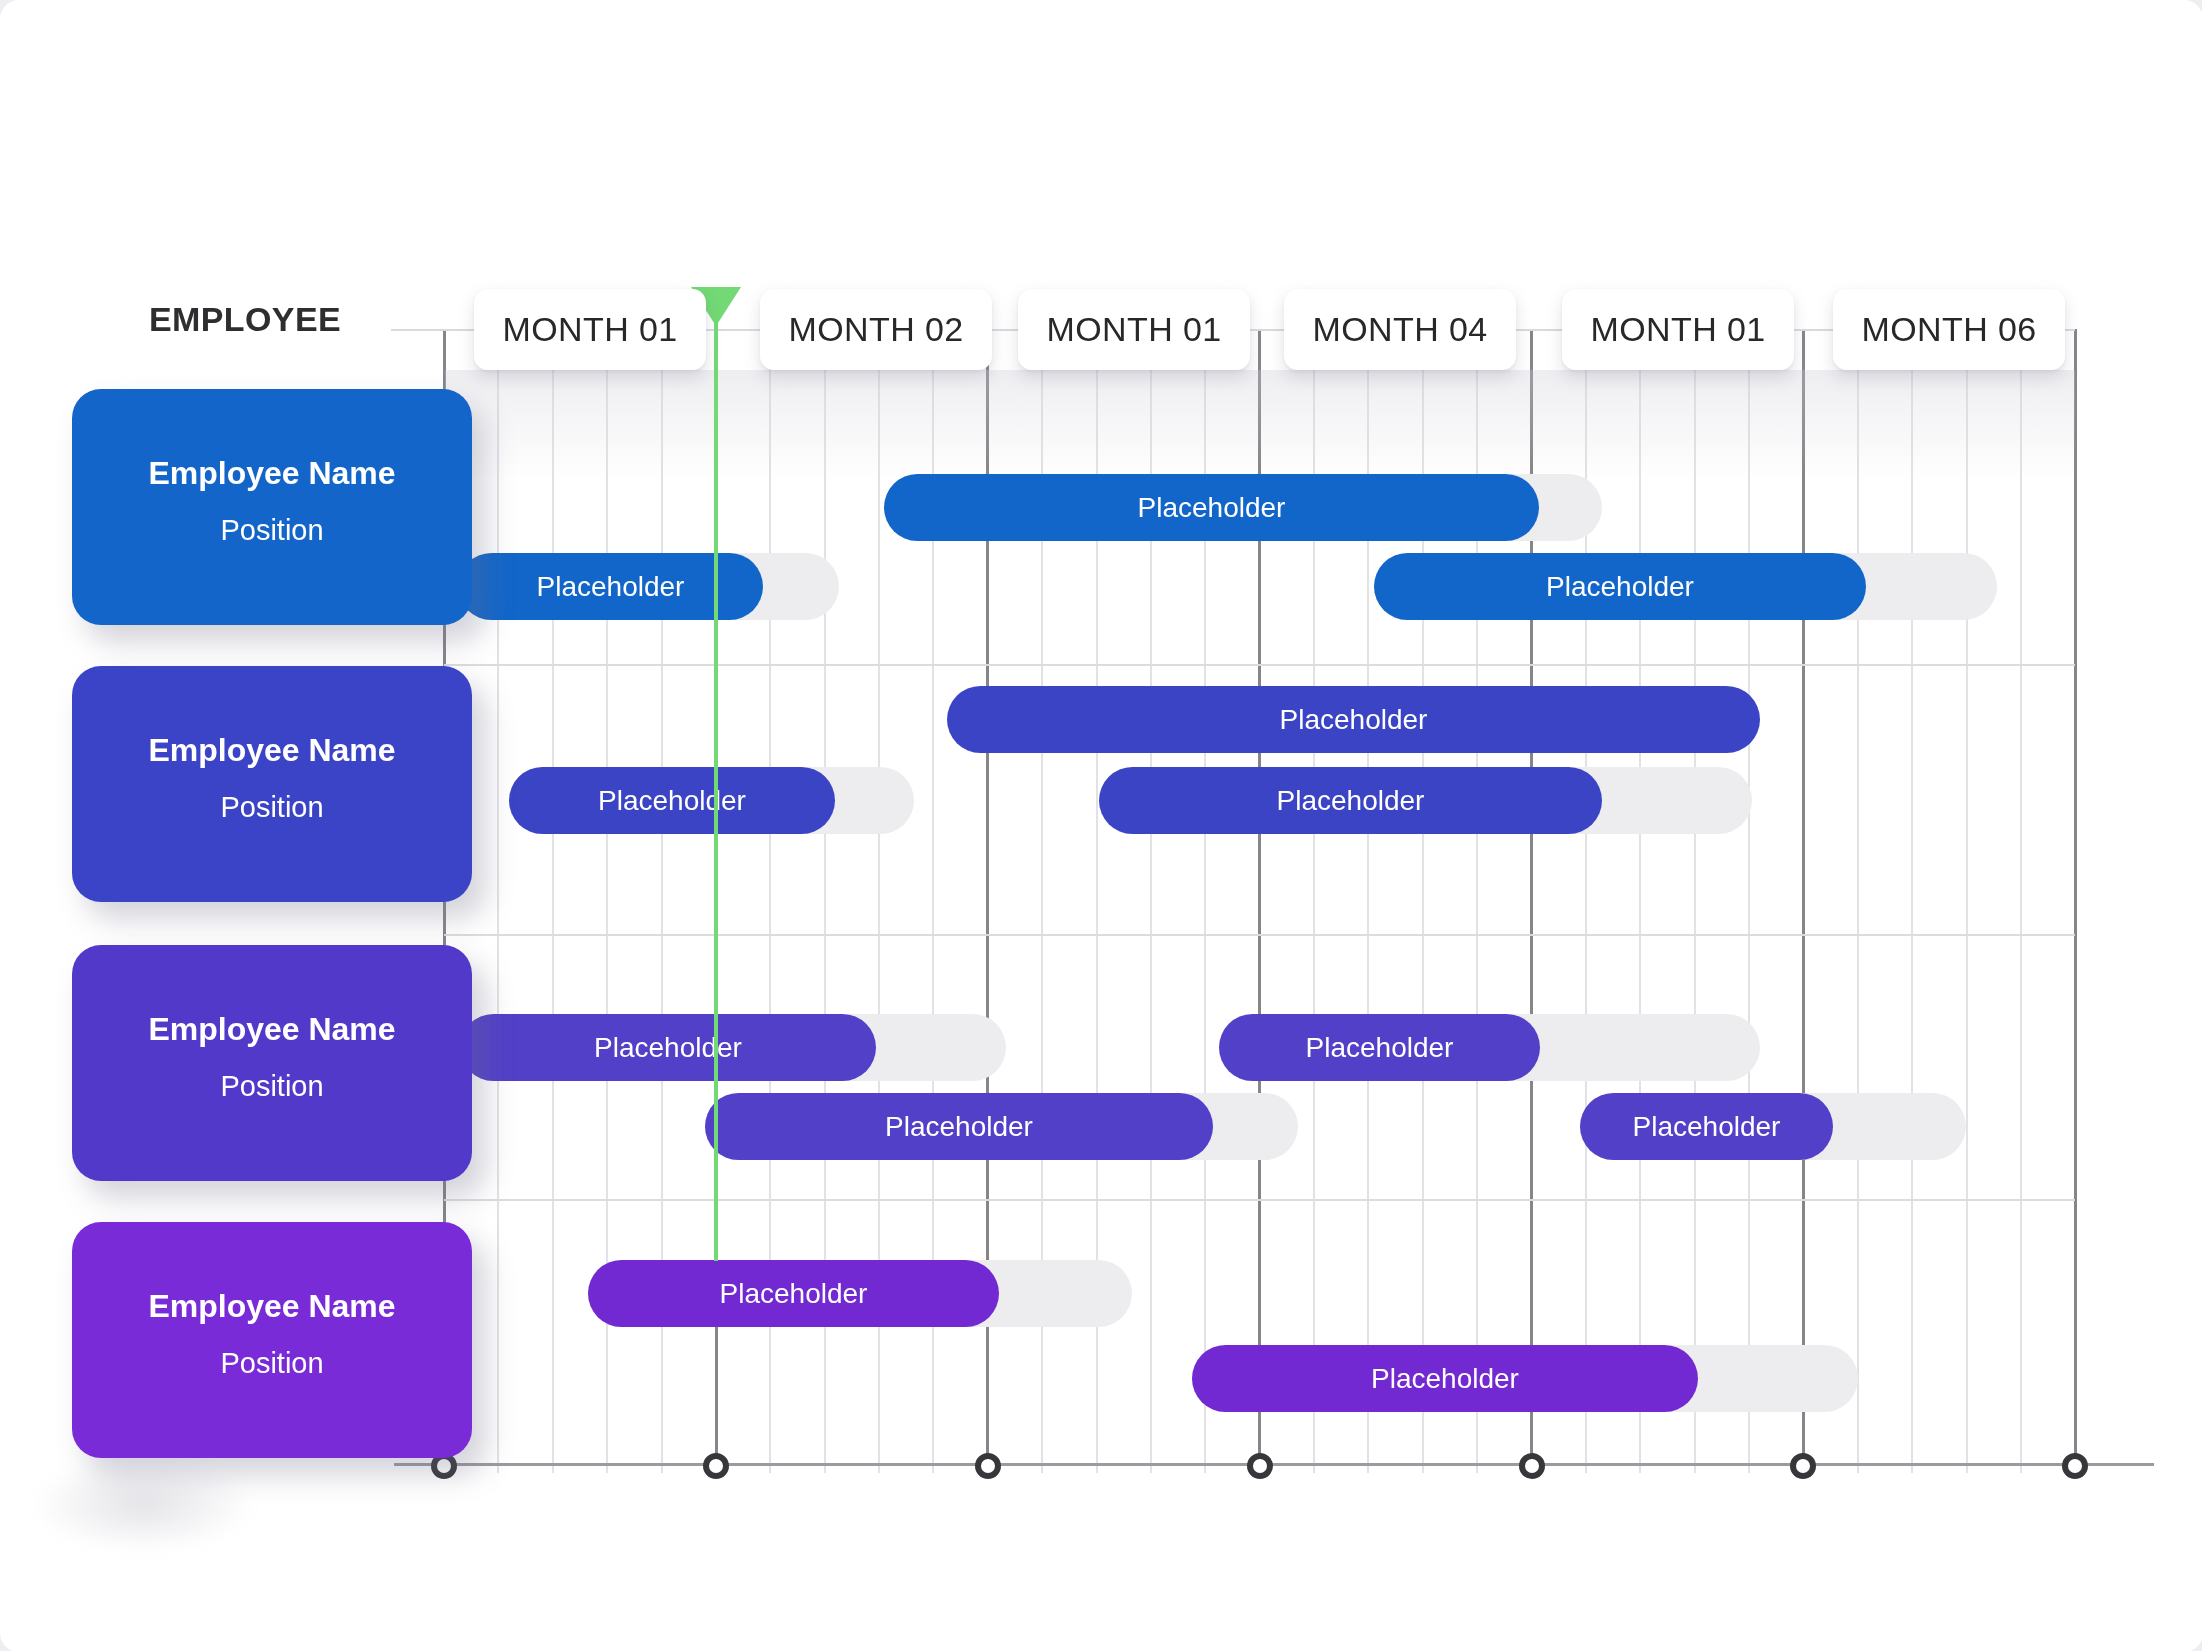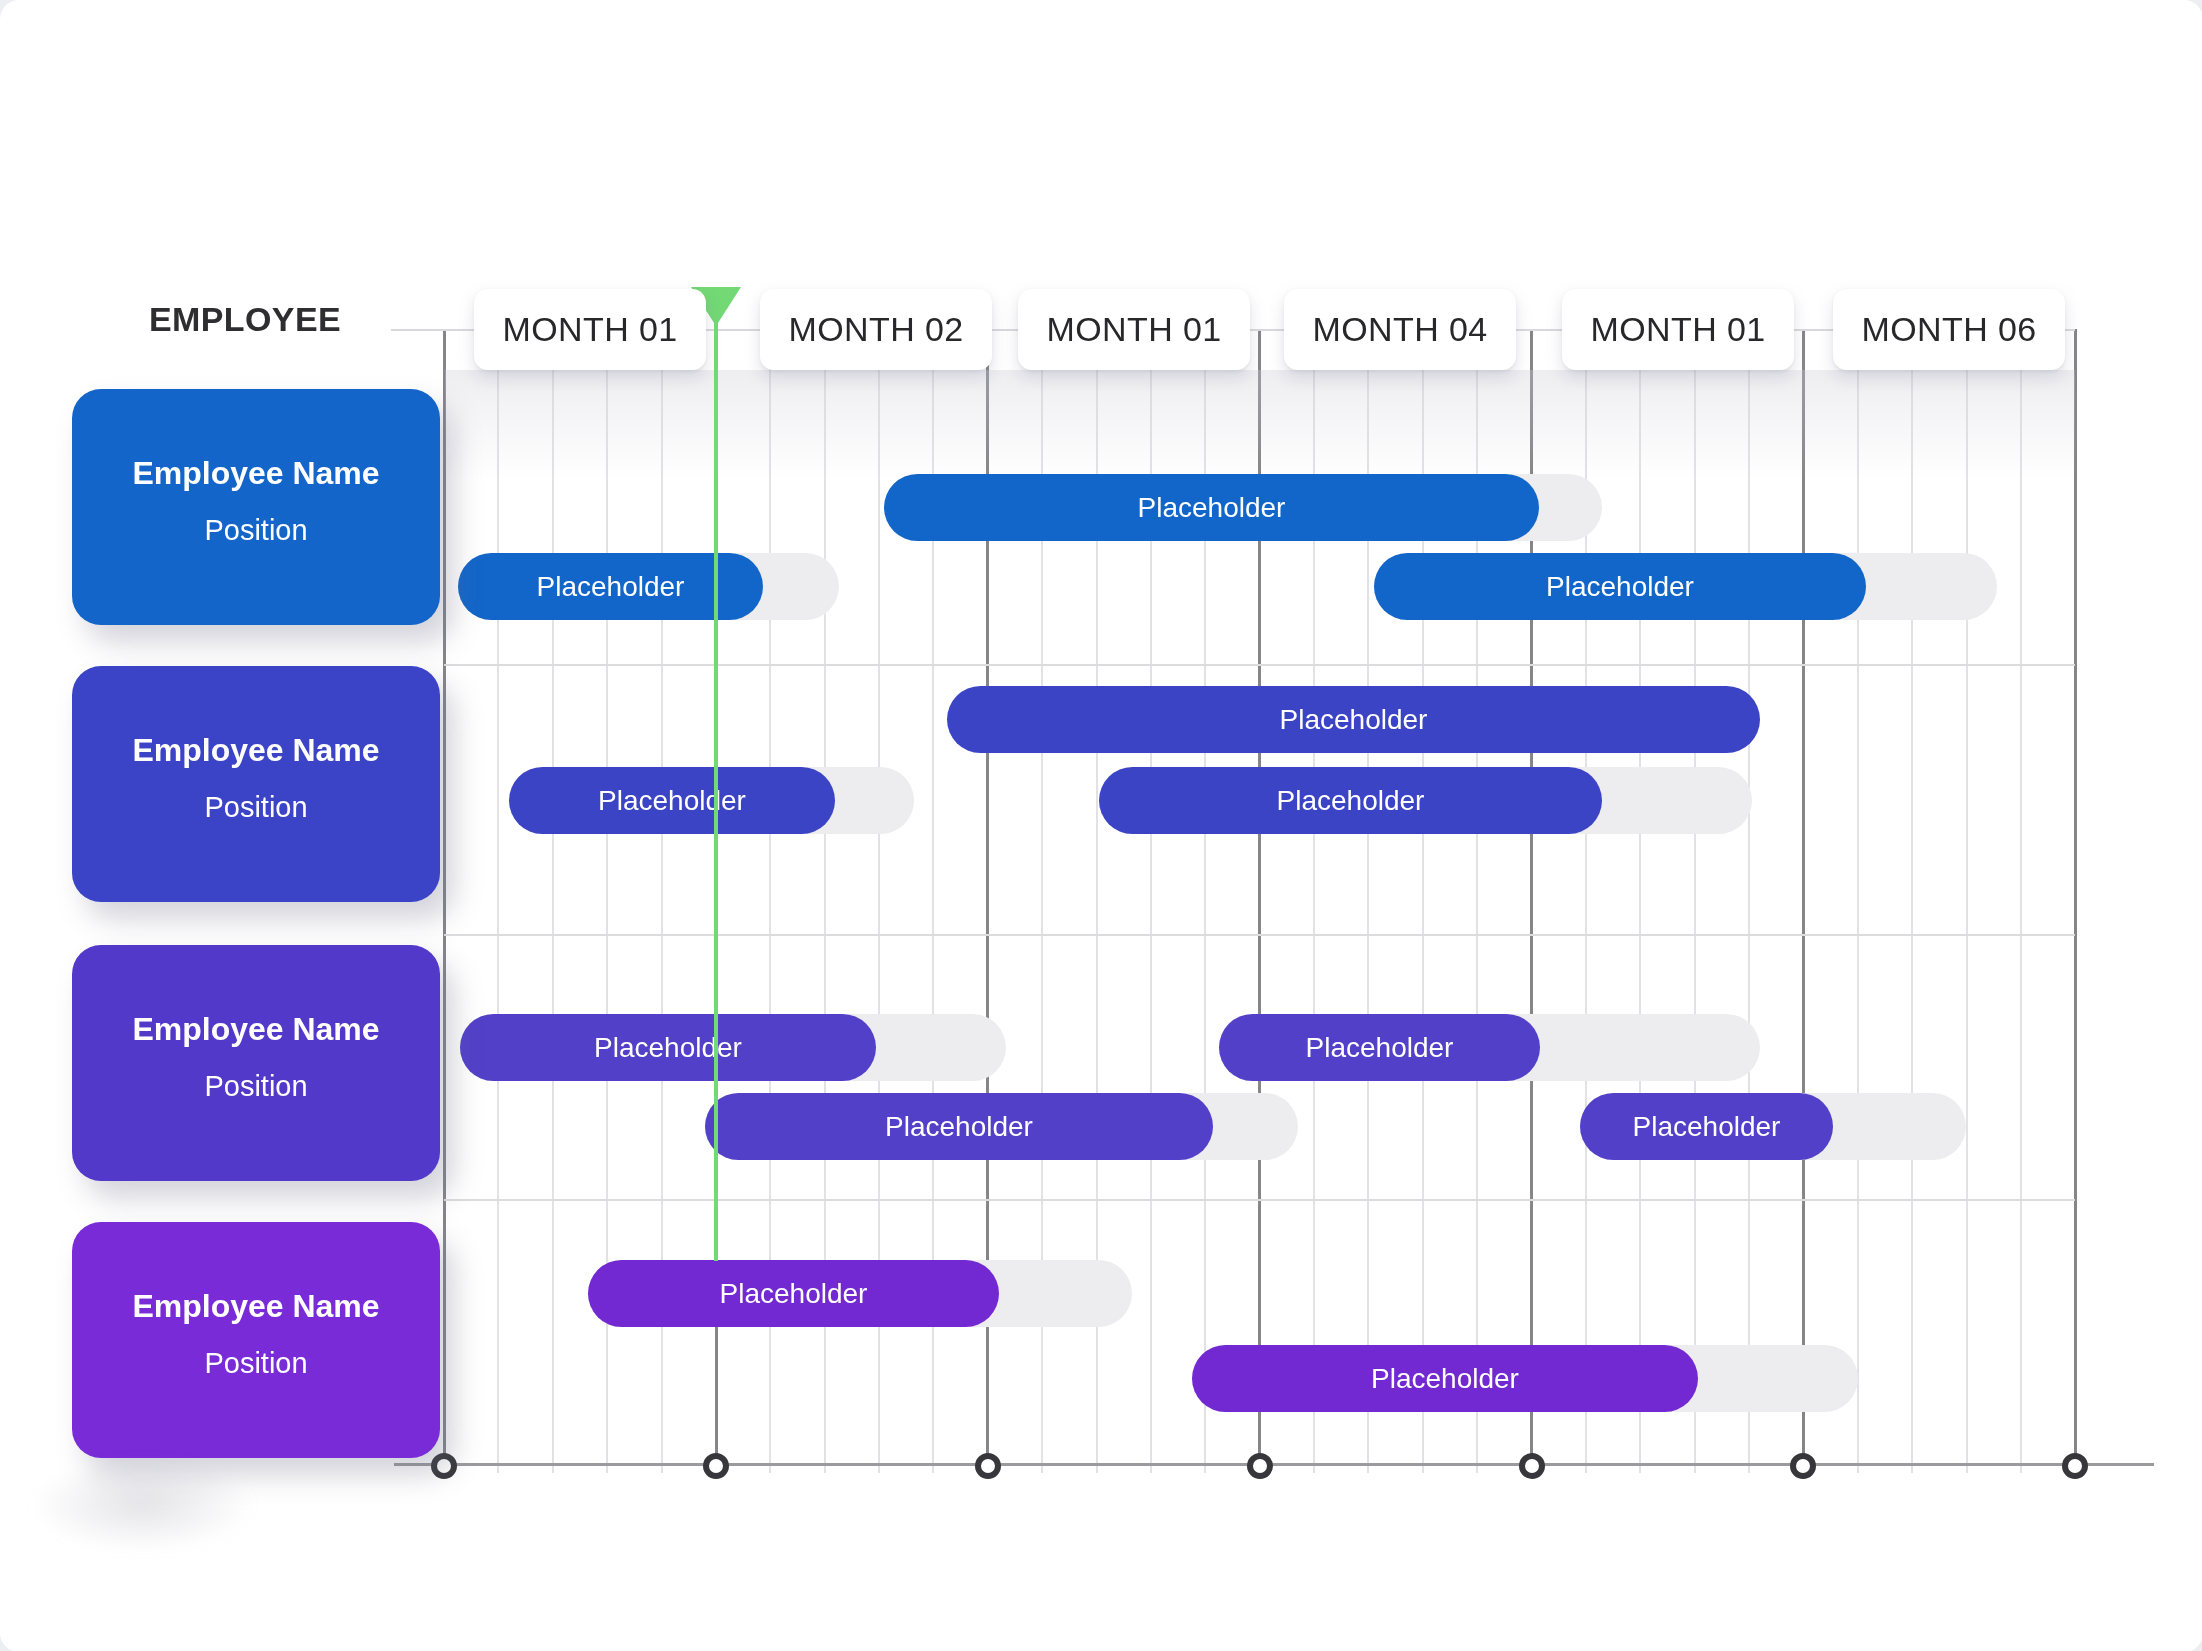--- a/index.html
+++ b/index.html
@@ -29,21 +29,21 @@
     position:absolute;left:445px;top:370px;width:1630px;height:110px;
     background:linear-gradient(180deg, rgba(203,203,213,0.33), rgba(255,255,255,0));
   }
   .month-card{
     position:absolute;top:289px;width:232px;height:81px;background:#ffffff;border-radius:13.8px;
     box-shadow:0 7.7px 15.5px rgba(125,125,150,0.22), 0 1.7px 3.4px rgba(0,0,0,0.05);
     display:flex;align-items:center;justify-content:center;
     font-size:34px;color:#28282a;letter-spacing:0.4px;white-space:nowrap;
   }
   .employee-card{
-    position:absolute;left:72px;width:368px;height:236px;border-radius:29px;
+    position:absolute;left:72px;width:400px;height:236px;border-radius:29px;
     box-shadow:13.8px 17px 29px rgba(108,108,135,0.30);
     display:flex;flex-direction:column;align-items:center;justify-content:center;
     color:#ffffff;text-align:center;transform:translateZ(0);
   }
   .employee-card .emp-name{font-size:32px;font-weight:700;margin-top:-12px;}
   .employee-card .emp-pos{font-size:29px;font-weight:400;margin-top:22px;}
   .bar-track{position:absolute;height:67px;border-radius:34px;background:#ededef;}
   .gantt-bar{
     position:absolute;height:67px;border-radius:34px;
     display:flex;align-items:center;justify-content:center;

